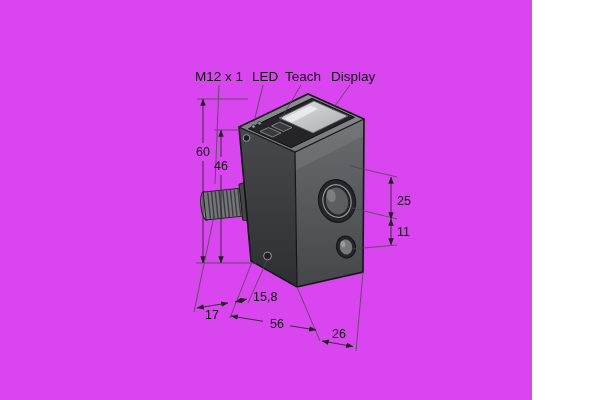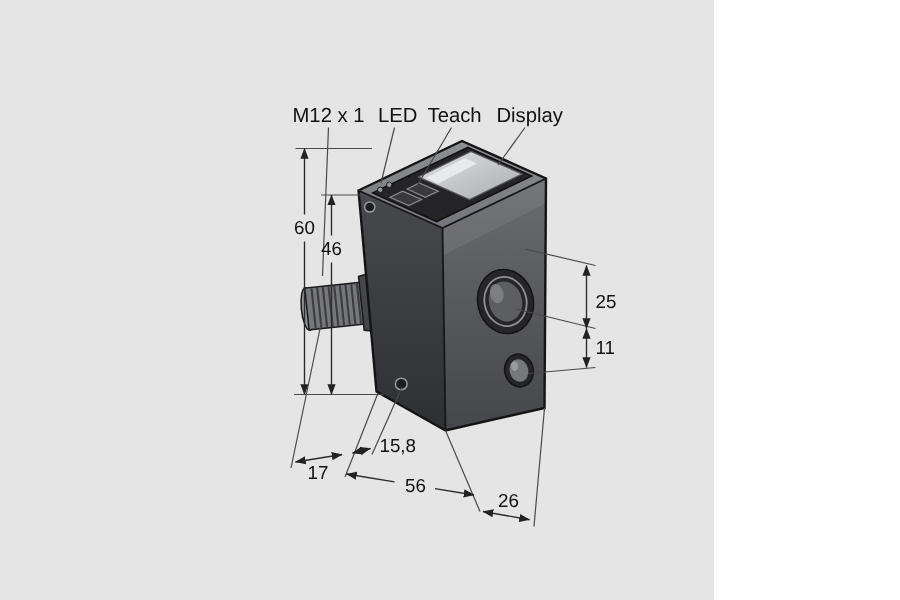--- a/index.html
+++ b/index.html
@@ -1,17 +1,17 @@
 <!DOCTYPE html>
 <html><head>
 <meta charset="utf-8">
 <style>
   html,body{margin:0;padding:0;background:#ffffff;}
   .stage{
-    width:476px;height:400px;background:#e5e5e5;position:relative;overflow:hidden;
+    width:532px;height:400px;background:#d946ef;position:relative;overflow:hidden;
     font-family:"Liberation Sans",sans-serif;
   }
   svg{display:block;}
   text{fill:#111111;}
   .callout{font-size:13.5px;}
   .dim{font-size:12.5px;}
   .ext{stroke:#4a4a4a;stroke-width:0.8;fill:none;}
   .dimline{stroke:#2a2a2a;stroke-width:0.9;fill:none;}
   .leader{stroke:#4a4a4a;stroke-width:0.8;fill:none;}
   .edge{stroke:#17171a;stroke-width:1.2;fill:none;}

